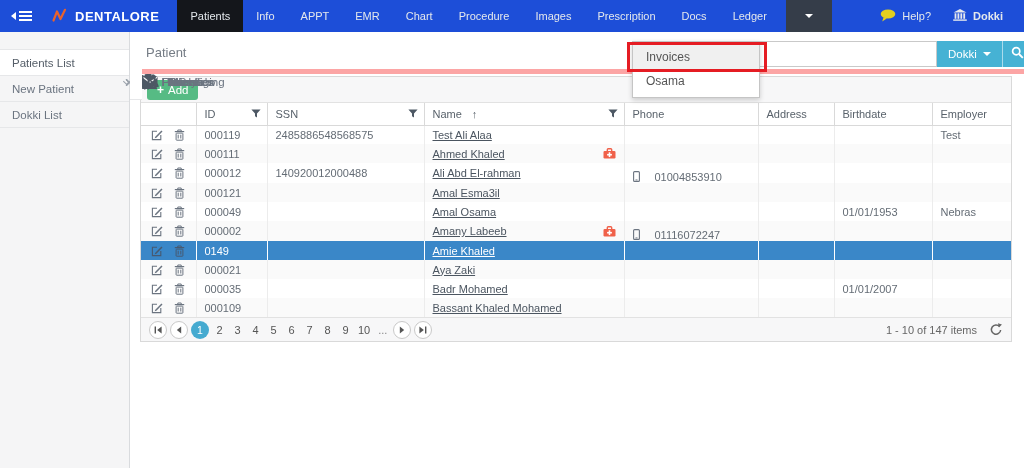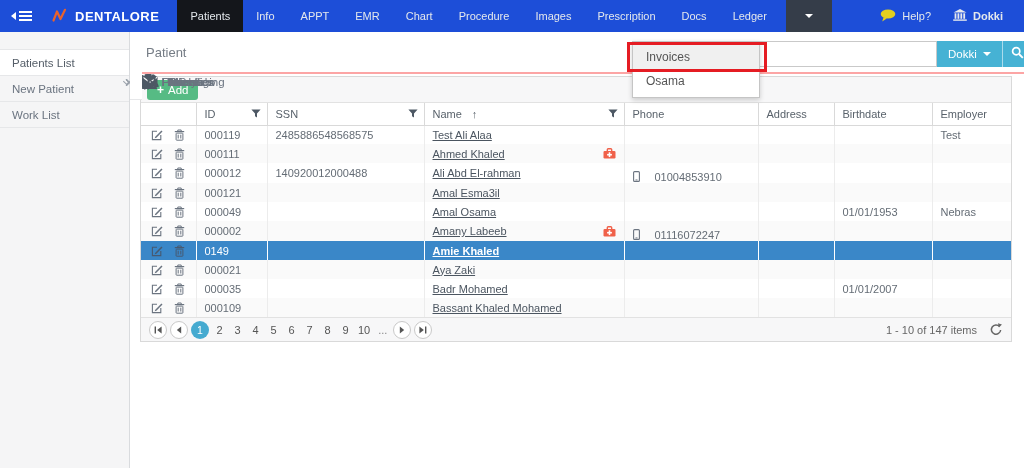--- a/index.html
+++ b/index.html
@@ -31,21 +31,21 @@
   .side-item.sub { height:26px; }
   .side-item.active { background:#fff; color:#555e68; }
   .side-ico { width:18px; display:flex; justify-content:center; align-items:center; }
   .chev { position:absolute; right:13px; width:5px; height:5px; border-right:1.5px solid #9aa2ab; border-bottom:1.5px solid #9aa2ab; }
   .chev.down { transform:rotate(45deg); top:15px; }
   .chev.right { transform:rotate(-45deg); top:16px; }
   .dollar-glyph { font-size:15px; font-weight:bold; color:#4d5864; font-family:"Liberation Sans",sans-serif; }
 
   
   .main { position:absolute; left:130px; top:32px; right:0; bottom:0; background:#fff; }
-  .main-header { position:relative; height:42px; border-bottom:2px solid #fca5a5; }
+  .main-header { position:relative; height:42px; border-bottom:5px solid #fca5a5; }
   .page-title { position:absolute; left:16px; top:13px; font-size:13px; color:#757c85; }
   .search-wrap { position:absolute; left:503px; top:9px; display:flex; height:26px; }
   .search-input { width:304px; height:26px; border:1px solid #c9c9c9; padding:0 8px; font-size:12px; color:#444; outline:none; font-family:"Liberation Sans",sans-serif; }
   .btn-dokki { background:#46b2d4; color:#fff; border:none; display:flex; align-items:center; gap:6px; padding:0 11px; font-size:11.5px; cursor:pointer; font-family:"Liberation Sans",sans-serif; }
   .btn-search { background:#46b2d4; border:none; border-left:1px solid rgba(255,255,255,.55); width:30px; display:flex; align-items:center; justify-content:center; cursor:pointer; }
 
   
   .dropdown { position:absolute; left:502px; top:9px; width:128px; background:#fff; border:1px solid #c5c5c5; box-shadow:0 2px 5px rgba(0,0,0,.18); z-index:40; padding:3px 0 4px; }
   .dd-item { height:24px; line-height:24px; padding-left:13px; font-size:12px; color:#555; cursor:pointer; }
   .dd-item.hl { background:#f0f0f0; }
@@ -64,21 +64,21 @@
   tbody tr.alt { background:#fafafa; }
   tbody tr.selected { background:#3a87c8; color:#fff; }
   tbody tr.selected td { border-left-color:rgba(255,255,255,.25); }
   .th-funnel { position:absolute; right:6px; top:6px; }
   .sort-arrow { margin-left:10px; color:#59626b; }
   .c-act { text-align:left; }
   .act-icons { display:flex; gap:11px; align-items:center; padding-left:2px; }
   .ico { display:inline-flex; align-items:center; cursor:pointer; }
   .name-cell { display:flex; align-items:center; justify-content:space-between; }
   .name-link { color:#4b5560; text-decoration:underline; cursor:pointer; }
-  tr.selected .name-link { color:#fff; font-weight:bold;text-align:right; }
+  tr.selected .name-link { color:#fff; font-weight:normal;text-align:right; }
   tr.selected svg [stroke]:not([stroke="none"]) { stroke:#475970; }
   tr.selected svg [fill]:not([fill="none"]) { fill:#475970; }
   .phone-cell { display:flex; align-items:flex-start; gap:15px;margin-top:8px; }
 
   
   .pager { height:24px; background:#f7f7f8; border-top:1px solid #e2e2e2; display:flex; align-items:center; padding:0 8px; gap:3px; font-size:11px; color:#555; }
   .pg-btn { width:18px; height:18px; border-radius:50%; border:1px solid #c9c9c9; background:#fff; display:flex; align-items:center; justify-content:center; cursor:pointer; flex:none; }
   .pg-num { min-width:15px; text-align:center; padding:0 2px; cursor:pointer; color:#555; }
   .pg-num.active { background:#45aad0; color:#fff; border-radius:50%; width:18px; height:18px; line-height:18px; padding:0; font-size:10.5px; }
   .pg-dots { padding:0 3px; color:#888; }
@@ -165,21 +165,21 @@
           <span>Patients</span>
           <span class="chev down"></span>
         </div>
         <div class="side-item sub active">
           <span>Patients List</span>
         </div>
         <div class="side-item sub">
           <span>New Patient</span>
         </div>
         <div class="side-item sub">
-          <span>Work List</span>
+          <span>Dokki List</span>
         </div>
         <div class="side-item main">
           <span class="side-ico">
             <svg width="15" height="15" viewBox="0 0 15 15">
               <rect x="0.5" y="2" width="14" height="12.5" rx="1" fill="#4d5864"></rect>
               <rect x="2" y="5.5" width="11" height="7.6" fill="#f5f5f6"></rect>
               <path d="M3.5 0.5v3M11.5 0.5v3" stroke="#4d5864" stroke-width="1.6"></path>
               <g fill="#4d5864">
                 <rect x="3" y="6.6" width="1.7" height="1.4"></rect>
                 <rect x="5.6" y="6.6" width="1.7" height="1.4"></rect>

